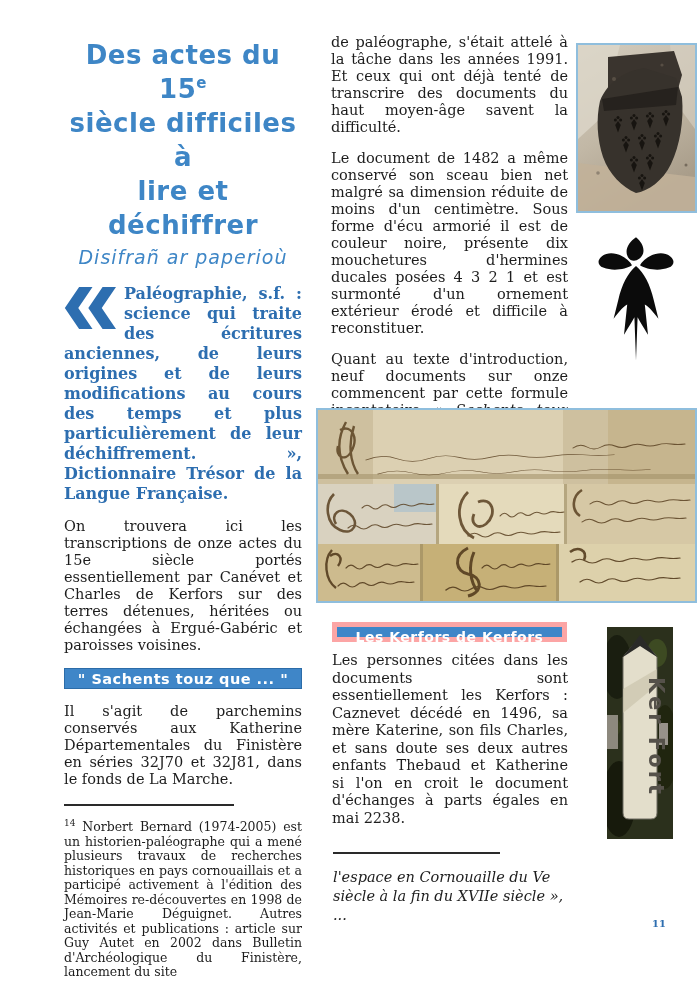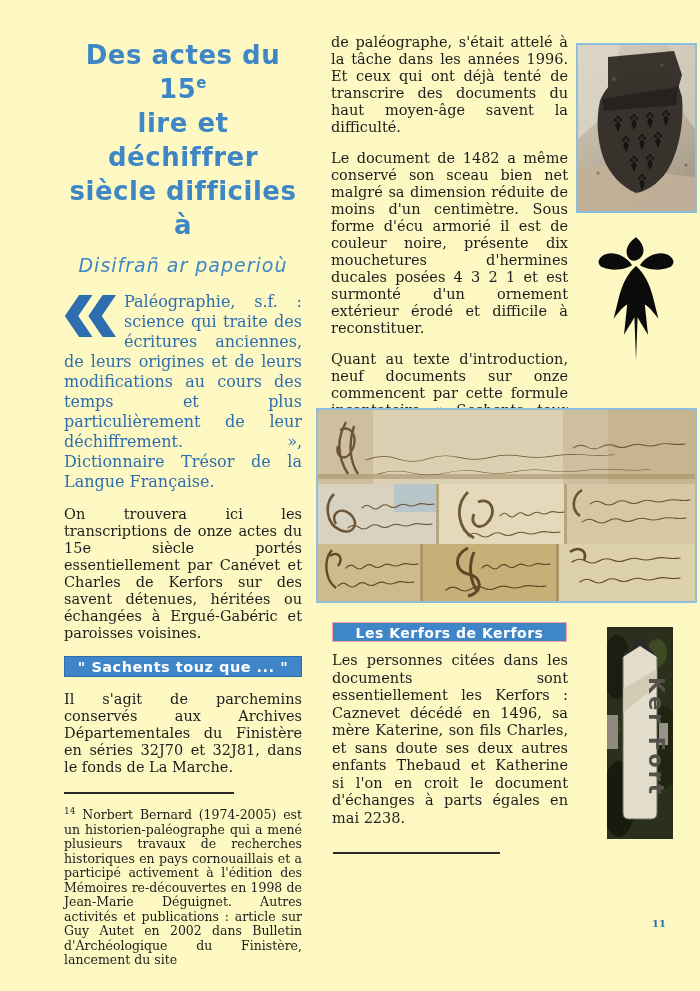--- a/index.html
+++ b/index.html
@@ -1,35 +1,35 @@
 <!DOCTYPE html>
 <html style="--accent: #3e86c6; --accent-dark: #2d6eb0; --banner-bg: #3f86c8; --link: #2643c0; --body-text: #1d1d1d;"><head>
 <meta charset="utf-8">
 <style>
   html,body{margin:0;padding:0;background:#888;}
   .page{
-    position:relative;width:700px;height:991px;background:#fef9c3;
+    position:relative;width:700px;height:991px;background:#ffffff;
     font-family:"DejaVu Serif",serif;color:var(--body-text,#1d1d1d);
     overflow:hidden;margin:0 auto;
   }
   .abs{position:absolute;}
   
   .col-left{left:64px;top:38px;width:238px;}
   .title{
     font-family:"DejaVu Sans",sans-serif;font-weight:bold;
     font-size:26px;line-height:34px;color:var(--accent,#3e86c6);
     text-align:center;letter-spacing:0.5px;
   }
   .title sup{font-size:15px;line-height:0;}
   .subtitle{
-    margin-top:12px;font-family:"DejaVu Sans",sans-serif;font-style:italic;
+    margin-top:4px;font-family:"DejaVu Sans",sans-serif;font-style:italic;
     font-size:19px;color:var(--accent,#3e86c6);text-align:center;letter-spacing:1px;
   }
   .quote{
-    margin-top:16px;font-weight:normal;color:var(--accent-dark,#2d6eb0);
+    margin-top:16px;font-weight:bold;color:var(--accent-dark,#2d6eb0);
     font-size:16px;line-height:20px;text-align:justify;
   }
   .quote-mark{float:left;width:52px;height:44px;margin:2px 8px 2px 0;}
   .body-p{margin-top:14px;font-size:14.5px;line-height:17px;text-align:justify;}
   .banner{
     margin-top:14px;background:var(--banner-bg,#3f86c8);color:#ffffff;
     font-family:"DejaVu Sans",sans-serif;font-weight:bold;font-size:14.5px;
     text-align:center;height:21px;line-height:21px;letter-spacing:0.5px;
     border:1px solid #2c6ca8;box-sizing:border-box;
   }
@@ -38,21 +38,21 @@
   .footnote sup{font-size:9px;}
   .footer-label{left:72px;top:918px;font-weight:bold;font-size:15px;color:var(--accent-dark,#2d6eb0);}
   .page-number{left:652px;top:918px;font-weight:bold;font-size:10px;color:var(--accent-dark,#2d6eb0);}
   
   .col-right{left:331px;top:34px;width:237px;}
   .col-right .body-p:first-child{margin-top:0;}
   .banner-right{
     position:absolute;left:332px;top:622px;width:235px;height:20px;
     background:var(--banner-bg,#3f86c8);color:#fff;font-family:"DejaVu Sans",sans-serif;
     font-weight:bold;font-size:14px;text-align:center;line-height:20px;
-    border:1px solid #fca5a5;box-sizing:border-box;letter-spacing:0.5px;
+    border:5px solid #fca5a5;box-sizing:border-box;letter-spacing:0.5px;
   }
   .para-kerfors{left:332px;top:652px;width:236px;font-size:14.5px;line-height:17.5px;text-align:justify;}
   .fn-sep-right{left:333px;top:852px;width:167px;border-top:2px solid #2a2a2a;height:0;}
   .fn-cont{left:333px;top:868px;width:240px;font-style:italic;font-size:14.5px;line-height:19px;}
   
   .photo{border:2px solid #8fbedd;background:#cfc8ba;}
   .seal-photo{left:576px;top:43px;width:117px;height:166px;}
   .ermine{left:596px;top:232px;width:80px;height:156px;}
   .manuscript{left:316px;top:408px;width:377px;height:191px;}
   .kerfort{left:607px;top:627px;width:66px;height:212px;border:none;}
@@ -60,51 +60,51 @@
 </style>
 </head>
 <body>
 
 <div class="page">
 
   <div class="abs col-left">
 
     <div class="title">
       <div><span>Des actes du 15</span><sup>e</sup></div>
+      <div>siècle difficiles à</div>
       <div>lire et déchiffrer</div>
-      <div>siècle difficiles à</div>
     </div>
 
     <div class="subtitle">Disifrañ ar paperioù</div>
 
     <div class="quote">
       <span class="quote-mark">
         <svg viewBox="0 0 62 50" width="52" height="44">
           <g fill="#2d6eb0">
             <path d="M18 0 L34 0 L17 25 L34 50 L18 50 L1 25 Z"></path>
             <path d="M46 0 L62 0 L45 25 L62 50 L46 50 L29 25 Z"></path>
           </g>
         </svg>
       </span><span>Paléographie, s.f. : science qui traite des écritures anciennes, de leurs origines et de leurs modifications au cours des temps et plus particulièrement de leur déchiffrement. », Dictionnaire Trésor de la Langue Française.</span>
     </div>
 
-    <div class="body-p">On trouvera ici les transcriptions de onze actes du 15e siècle portés essentiellement par Canévet et Charles de Kerfors sur des savent détenues, héritées ou échangées à Ergué-Gabéric et paroisses voisines.</div>
+    <div class="body-p">On trouvera ici les transcriptions de onze actes du 15e siècle portés essentiellement par Canévet et Charles de Kerfors sur des terres détenues, héritées ou échangées à Ergué-Gabéric et paroisses voisines.</div>
 
     <div class="banner">" Sachents touz que ... "</div>
 
-    <div class="body-p">Il s'agit de parchemins conservés aux Archives Départementales du Finistère en séries 32J70 et 32J81, dans le fonds de La Marche.</div>
+    <div class="body-p">Il s'agit de parchemins conservés aux Katherine Départementales du Finistère en séries 32J70 et 32J81, dans le fonds de La Marche.</div>
 
 
     <div class="fn-sep"></div>
 
     <div class="footnote"><sup>14</sup><span> Norbert Bernard (1974-2005) est un historien-paléographe qui a mené plusieurs travaux de recherches historiques en pays cornouaillais et a participé activement à l'édition des Mémoires re-découvertes en 1998 de Jean-Marie Déguignet. Autres activités et publications : article sur Guy Autet en 2002 dans Bulletin d'Archéologique du Finistère, lancement du site </span></div>
   </div>
 
   <div class="abs col-right">
-    <div class="body-p">de paléographe, s'était attelé à la tâche dans les années 1996. Et ceux qui ont déjà tenté de transcrire des documents du haut moyen-âge savent la difficulté.</div>
+    <div class="body-p">de paléographe, s'était attelé à la tâche dans les années 1991. Et ceux qui ont déjà tenté de transcrire des documents du haut moyen-âge savent la difficulté.</div>
     <div class="body-p">Le document de 1482 a même conservé son sceau bien net malgré sa dimension réduite de moins d'un centimètre. Sous forme d'écu armorié il est de couleur noire, présente dix mouchetures d'hermines ducales posées 4 3 2 1 et est surmonté d'un ornement extérieur érodé et difficile à reconstituer.</div>
     <div class="body-p"><span>Quant au texte d'introduction, neuf documents sur onze commencent par cette formule incantatoire « </span><i>Sachents touz que ...</i><span> » avec des calligraphies différentes.</span></div>
   </div>
 
   <div class="abs photo seal-photo">
     <svg viewBox="0 0 117 166" width="117" height="166">
       <defs>
         <linearGradient id="sealbg" x1="0" y1="0" x2="0.4" y2="1">
           <stop offset="0" stop-color="#d3ccbe"></stop>
             <stop offset="0.55" stop-color="#c2b8a6"></stop>
@@ -223,16 +223,17 @@
       <rect y="88" width="11" height="34" fill="#8d897e"></rect>
       <rect x="52" y="96" width="9" height="22" fill="#97928a"></rect>
       <path d="M16 30 L33 10 L50 30 L50 186 Q50 192 44 192 L22 192 Q16 192 16 186 Z" fill="#e3decb" stroke="#6d6a60" stroke-width="1"></path>
       <path d="M16 30 L33 8 L50 30 L33 19 Z" fill="#2a2a28"></path>
       <path d="M16 62 L50 42 L50 58 L16 86 Z" fill="#cbc4ad" opacity="0.7"></path>
       <text transform="translate(42 50) rotate(90)" font-family="DejaVu Sans, sans-serif" font-size="21" font-weight="bold" fill="#55514a" letter-spacing="3">Ker Fort</text>
     </svg>
   </div>
 
   <div class="abs fn-sep-right"></div>
+  <div class="abs fn-cont">l'espace en Cornouaille du Ve siècle à la fin du XVIIe siècle », ...</div>
 
   <div class="abs page-number">11</div>
 
 </div>
 
 </body></html>

